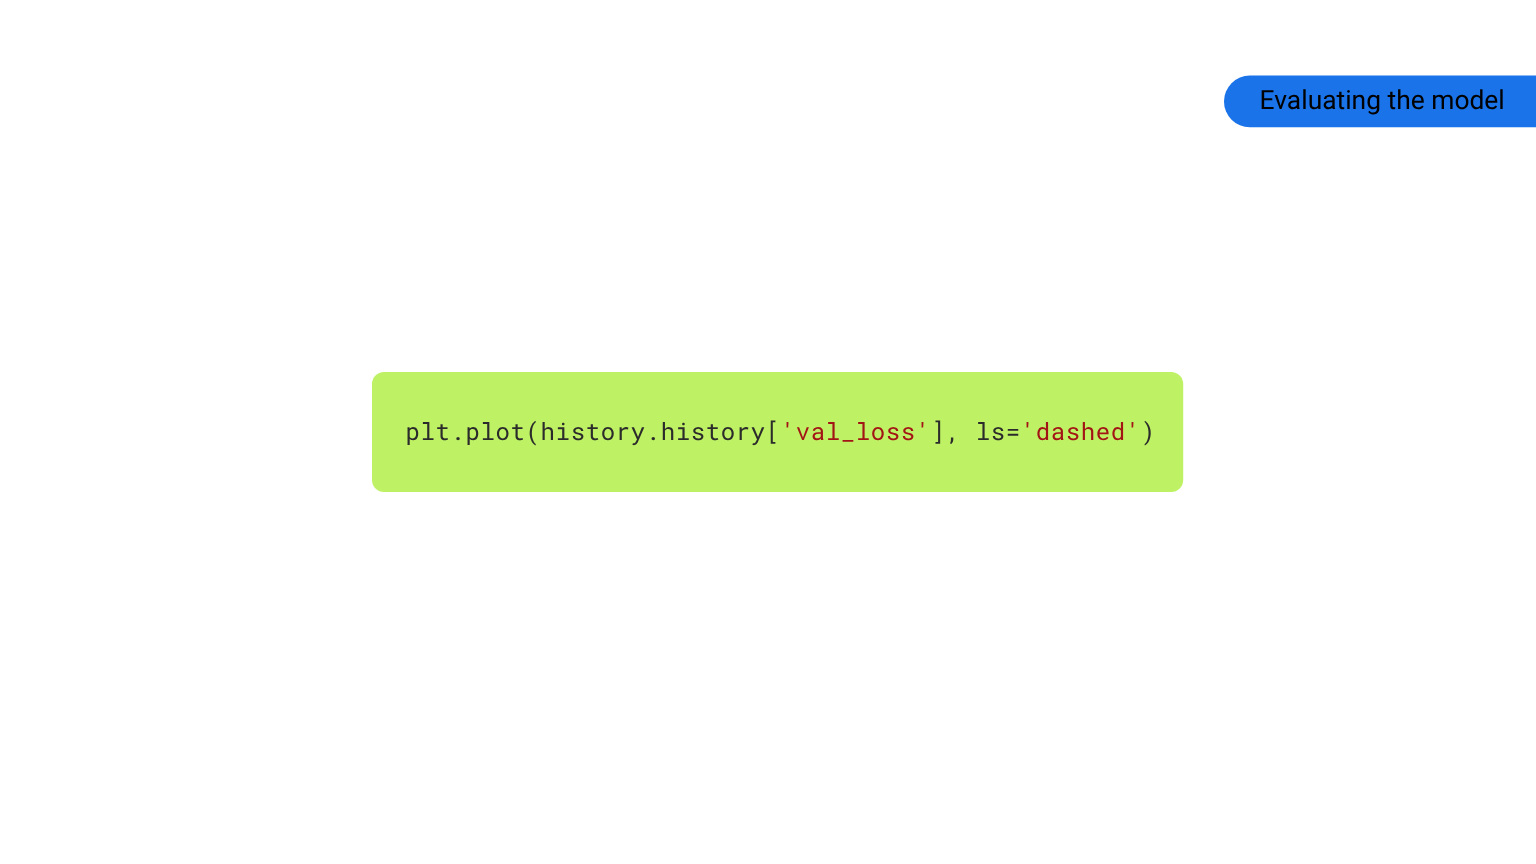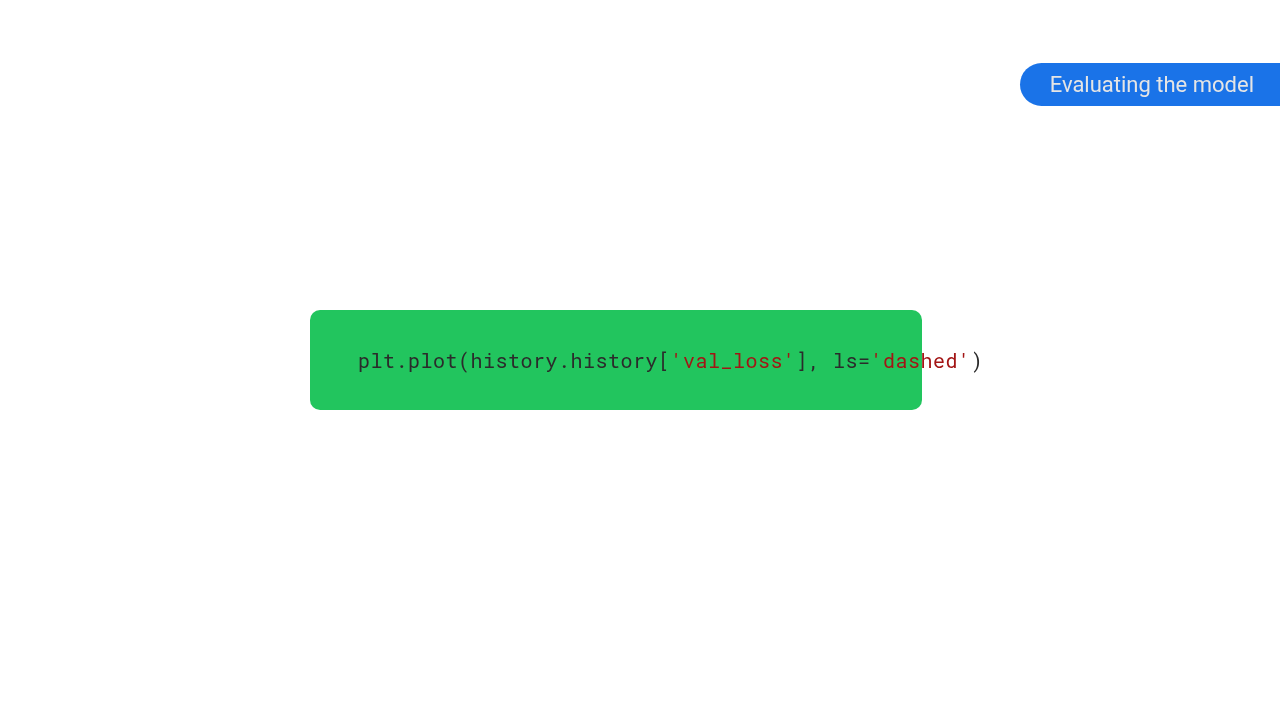--- a/index.html
+++ b/index.html
@@ -13,37 +13,37 @@
       background: #ffffff;
       position: relative;
       font-family: -apple-system, BlinkMacSystemFont, "Segoe UI", Roboto, sans-serif;
       overflow: hidden;
     }
     .badge {
       position: absolute;
       top: 63px;
       right: 0;
       background: #1a73e8;
-      color: #e5e5e5;
+      color: #000000;
       font-size: 22px;
       font-weight: 400;
       padding: 9px 26px 9px 30px;
       border-radius: 22px 0 0 22px;
     }
     .code-block {
       position: absolute;
       top: 310px;
       left: 310px;
-      width: 612px;
+      width: 676px;
       height: 100px;
-      background: #22c55e;
+      background: #bef264;
       border-radius: 10px;
       display: flex;
       align-items: center;
-      padding-left: 48px;
+      padding-left: 28px;
     }
     .code-line {
       font-family: "Roboto Mono", "Courier New", monospace;
       font-size: 20px;
       color: #2b2b2b;
       letter-spacing: 0.5px;
       white-space: pre;
     }
     .string-literal {
       color: #a31515;

